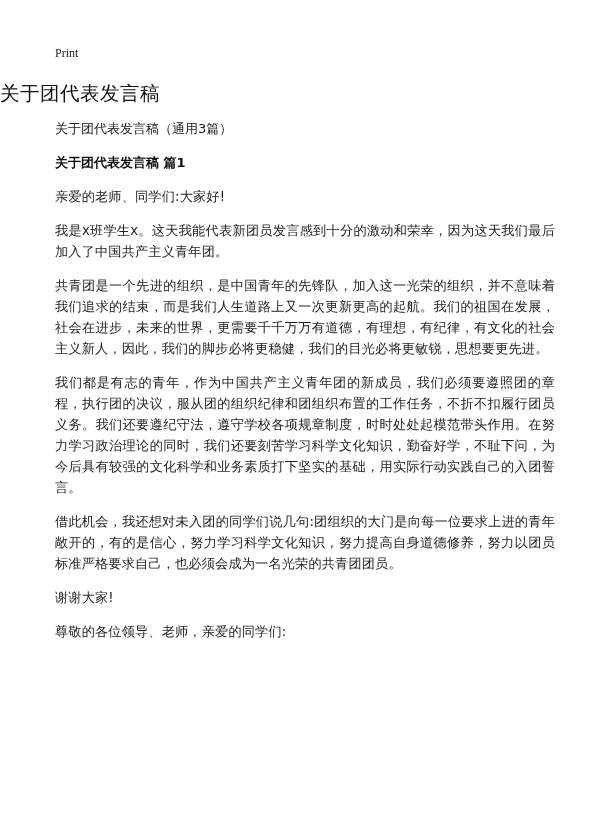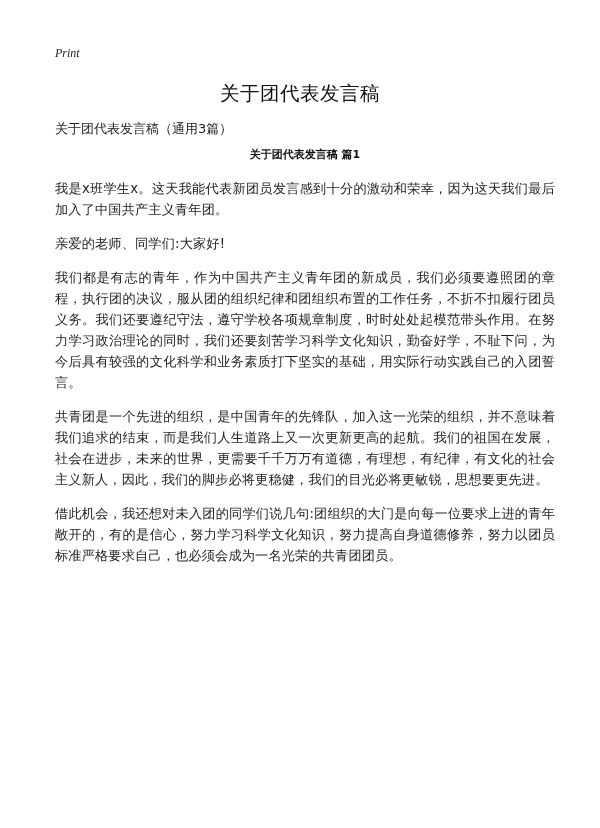--- a/index.html
+++ b/index.html
@@ -5,44 +5,46 @@
   html, body { margin: 0; padding: 0; background: #ffffff; }
   body {
     width: 600px; height: 828px; overflow: hidden;
     font-family: "DejaVu Sans", "Liberation Sans", sans-serif;
     color: #1a1a1a;
     position: relative;
   }
   .print {
     position: absolute; left: 55px; top: 46px;
     font-family: "Liberation Serif", "DejaVu Serif", serif;
-    font-size: 12px; color: #222; font-style: italic;
+    font-size: 12px; color: #222;
   }
   .title {
     position: absolute; left: 0; width: 600px; top: 80px;
-    text-align: center; font-size: 19.5px; color: #111; letter-spacing: 0.5px;
+    font-size: 19.5px; color: #111; letter-spacing: 0.5px;
   }
   .content { position: absolute; left: 55px; top: 118px; width: 500px; }
-  .subtitle { font-size: 13px; margin: 0 0 5px 0; line-height: 21px; color: #222; }
-  .heading { font-size: 11px; font-weight: bold; margin: 0 0 13px 0; line-height: 21px; color: #111; text-align: center; }
+  .subtitle { font-size: 13px; margin: 0 0 13px 0; line-height: 21px; color: #222; }
+  .heading { font-size: 13px; font-weight: bold; margin: 0 0 13px 0; line-height: 21px; color: #111; }
   p.para {
     font-size: 13.2px; line-height: 21px; margin: 0 0 13px 0;
     text-align: justify; color: #1e1e1e; letter-spacing: 0.15px;
   }
 </style>
 </head>
 <body>
 
 <div class="print">Print</div>
 
 <h1 class="title" style="margin:0;font-weight:normal;">关于团代表发言稿</h1>
 
 <div class="content">
   <div class="subtitle">关于团代表发言稿（通用3篇）</div>
 
   <div class="heading">关于团代表发言稿 篇1</div>
+  <p class="para">亲爱的老师、同学们:大家好!</p>
   <p class="para">我是x班学生x。这天我能代表新团员发言感到十分的激动和荣幸，因为这天我们最后加入了中国共产主义青年团。</p>
-  <p class="para">亲爱的老师、同学们:大家好!</p>
+  <p class="para">共青团是一个先进的组织，是中国青年的先锋队，加入这一光荣的组织，并不意味着我们追求的结束，而是我们人生道路上又一次更新更高的起航。我们的祖国在发展，社会在进步，未来的世界，更需要千千万万有道德，有理想，有纪律，有文化的社会主义新人，因此，我们的脚步必将更稳健，我们的目光必将更敏锐，思想要更先进。</p>
   <p class="para">我们都是有志的青年，作为中国共产主义青年团的新成员，我们必须要遵照团的章程，执行团的决议，服从团的组织纪律和团组织布置的工作任务，不折不扣履行团员义务。我们还要遵纪守法，遵守学校各项规章制度，时时处处起模范带头作用。在努力学习政治理论的同时，我们还要刻苦学习科学文化知识，勤奋好学，不耻下问，为今后具有较强的文化科学和业务素质打下坚实的基础，用实际行动实践自己的入团誓言。</p>
-  <p class="para">共青团是一个先进的组织，是中国青年的先锋队，加入这一光荣的组织，并不意味着我们追求的结束，而是我们人生道路上又一次更新更高的起航。我们的祖国在发展，社会在进步，未来的世界，更需要千千万万有道德，有理想，有纪律，有文化的社会主义新人，因此，我们的脚步必将更稳健，我们的目光必将更敏锐，思想要更先进。</p>
   <p class="para">借此机会，我还想对未入团的同学们说几句:团组织的大门是向每一位要求上进的青年敞开的，有的是信心，努力学习科学文化知识，努力提高自身道德修养，努力以团员标准严格要求自己，也必须会成为一名光荣的共青团团员。</p>
+  <p class="para">谢谢大家!</p>
 
+  <p class="para">尊敬的各位领导、老师，亲爱的同学们:</p>
 </div>
 
 </body></html>

